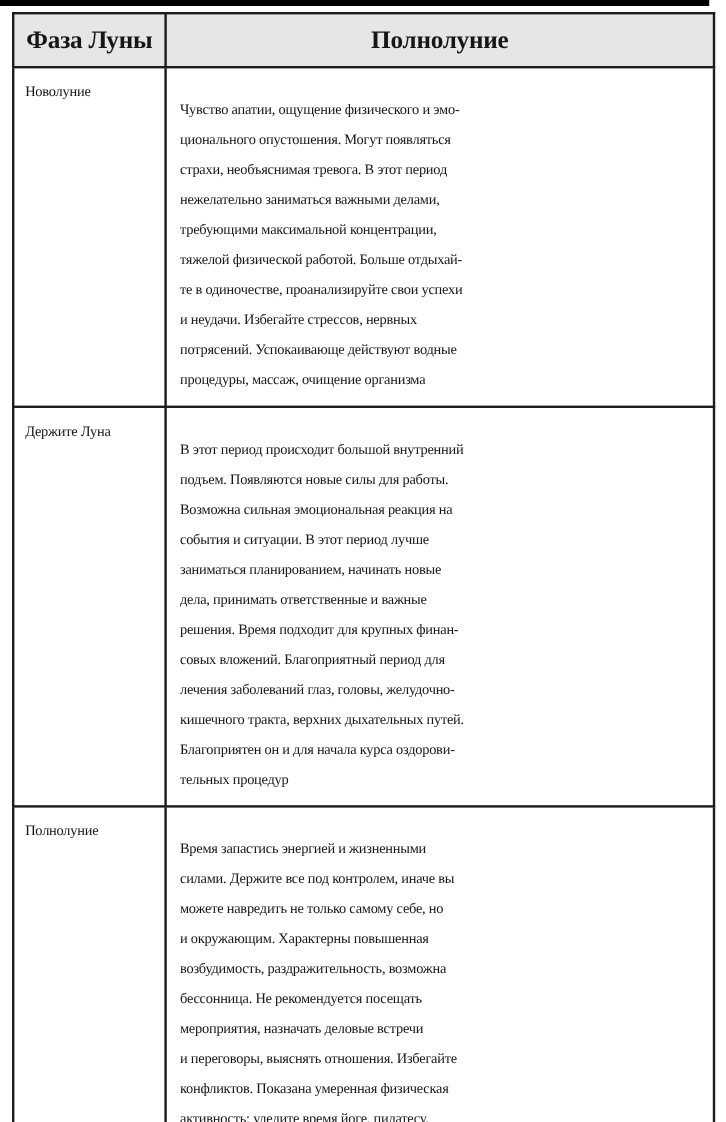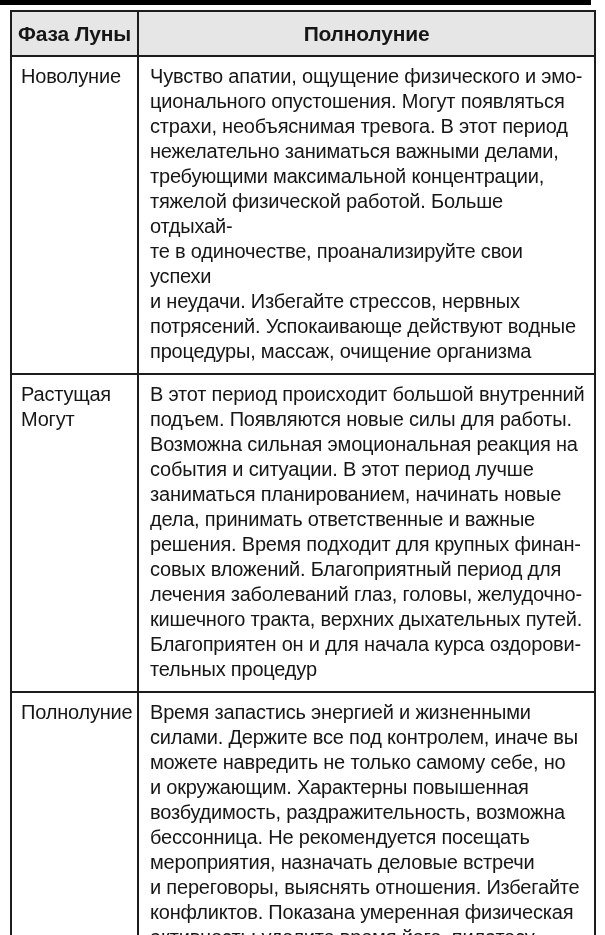--- a/index.html
+++ b/index.html
@@ -2,21 +2,21 @@
 <html lang="ru" style="--page_bg: #ffffff; --text: #161616; --border: #1c1c1c; --header_bg: #e6e6e6; --top_rule: #000000;"><head>
 <meta charset="utf-8">
 <style>
   :root {
     --page_bg: #ffffff;
     --text: #161616;
     --border: #1c1c1c;
     --header_bg: #e6e6e6;
     --top_rule: #000000;
   }
-  * { margin: 0; padding: 0; box-sizing: border-box; }
+  * { margin: 0; padding: 0; box-sizing: border-box; font-family: Liberation Serif, serif; }
   html, body {
     width: 605px;
     height: 935px;
     background: var(--page_bg);
     font-family: "Liberation Sans", "DejaVu Sans", sans-serif;
     color: var(--text);
     overflow: hidden;
   }
   .page {
     position: relative;
@@ -37,40 +37,40 @@
     left: 10px;
     top: 10px;
     width: 584px;
     border-collapse: collapse;
     table-layout: fixed;
   }
   .moon-table th,
   .moon-table td {
     border: 2px solid var(--border);
     vertical-align: top;
-    font-size: 20px;
+    font-size: 12px;
     letter-spacing: -0.2px;
   }
   .moon-table col.phase-col  { width: 127px; }
   .moon-table col.effect-col { width: 457px; }
   .moon-table th {
     background: var(--header_bg);
     font-weight: bold;
     font-size: 21px;
     text-align: center;
     vertical-align: middle;
     height: 45px;
     padding: 8px 4px;
   }
   .moon-table td.phase-cell {
     padding: 7px 6px 8px 9px;
     line-height: 25px;
   }
   .moon-table td.effect-cell {
-    padding: 7px 6px 9px 11px;
+    padding: 22px 6px 9px 11px;
     line-height: 25px;
     white-space: pre-line;
   }
 </style>
 </head>
 <body>
 
 <div class="page">
 
   <div class="top-rule"></div>
@@ -94,21 +94,21 @@
 страхи, необъяснимая тревога. В этот период
 нежелательно заниматься важными делами,
 требующими максимальной концентрации,
 тяжелой физической работой. Больше отдыхай-
 те в одиночестве, проанализируйте свои успехи
 и неудачи. Избегайте стрессов, нервных
 потрясений. Успокаивающе действуют водные
 процедуры, массаж, очищение организма</td>
       </tr>
       <tr>
-        <td class="phase-cell">Растущая Могут</td>
+        <td class="phase-cell">Держите Луна</td>
         <td class="effect-cell">В этот период происходит большой внутренний
 подъем. Появляются новые силы для работы.
 Возможна сильная эмоциональная реакция на
 события и ситуации. В этот период лучше
 заниматься планированием, начинать новые
 дела, принимать ответственные и важные
 решения. Время подходит для крупных финан-
 совых вложений. Благоприятный период для
 лечения заболеваний глаз, головы, желудочно-
 кишечного тракта, верхних дыхательных путей.

